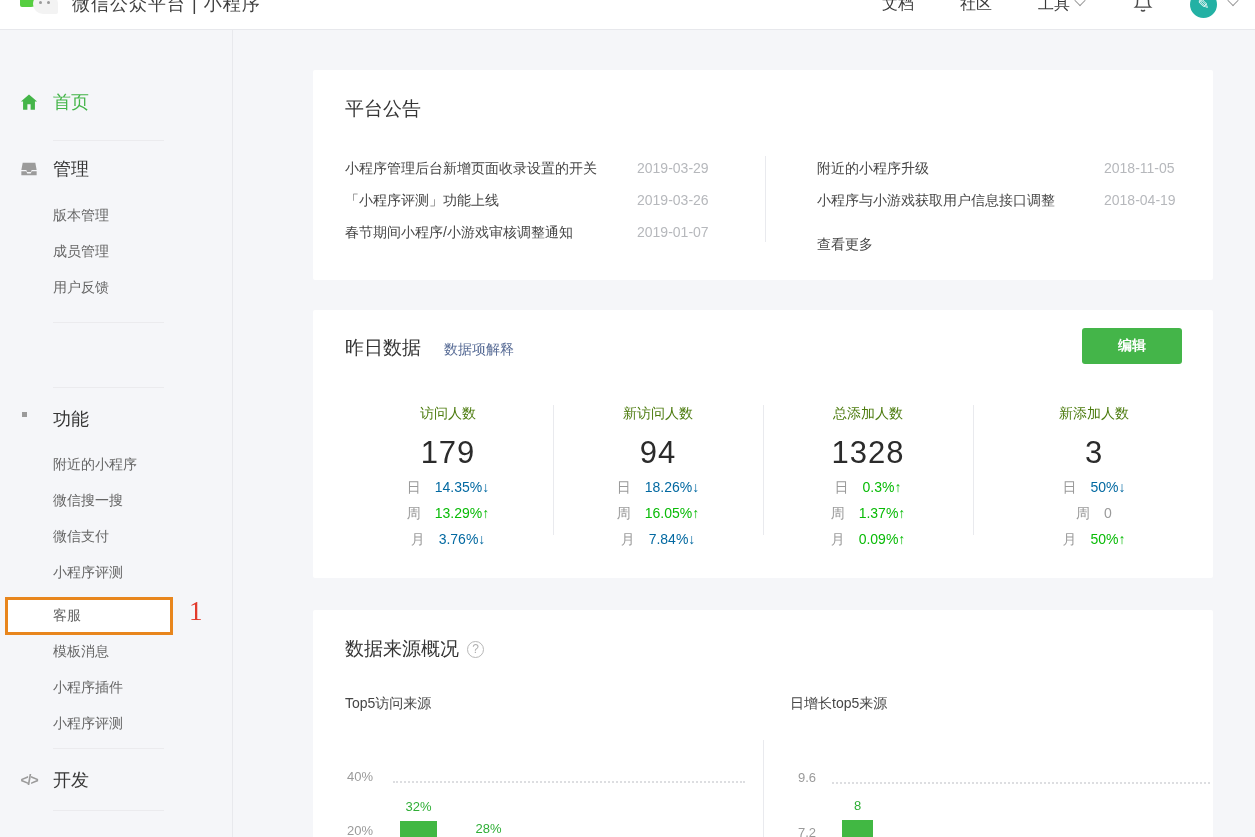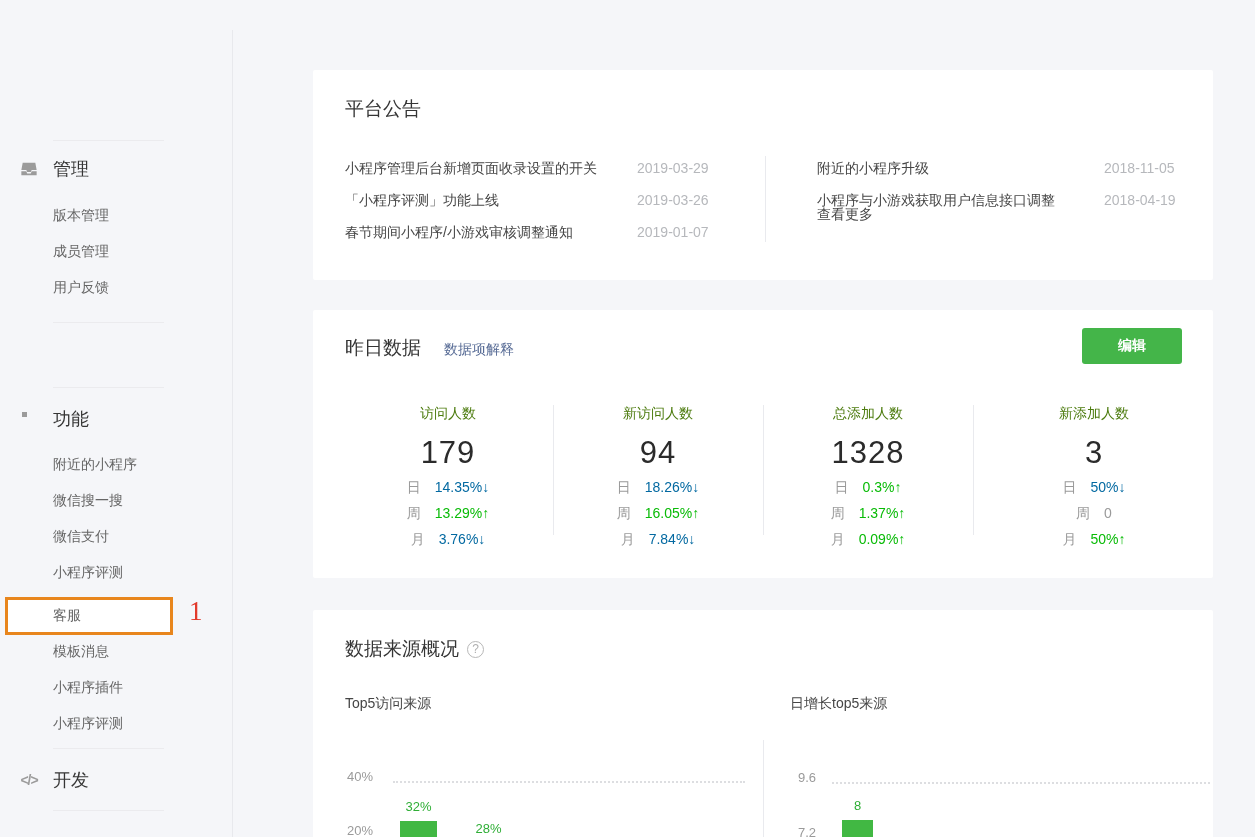--- a/index.html
+++ b/index.html
@@ -92,23 +92,57 @@
   .tick { position:absolute; font-size:13px; color:#9a9a9a; }
   .gline { position:absolute; border-top:2px dotted #dddee1; }
   .bar { position:absolute; background:#41b843; }
   .bar-label { position:absolute; font-size:13px; color:#2fae36; text-align:center; }
 </style>
 </head>
 <body>
 
 <div class="page">
 
+  <div class="hdr">
+    <div class="hrow">
+      <span class="logo">
+        <span class="b1"></span>
+          <span class="b2"></span>
+      </span>
+      <span class="app-title">微信公众平台 | 小程序</span>
+      <div class="hright">
+        <span class="navitem">文档</span>
+        <span class="navitem">社区</span>
+        <span class="navitem">
+          <span>工具</span>
+          <i class="chev"></i>
+        </span>
+        <span class="bell">
+          <svg viewBox="0 0 24 24" fill="none" stroke="#4a4a4a" stroke-width="1.6">
+            <path d="M6 10a6 6 0 1 1 12 0c0 5 2 6.5 2 6.5H4S6 15 6 10z"></path>
+            <path d="M10 19.5a2.2 2.2 0 0 0 4 0"></path>
+          </svg>
+          
+        </span>
+        <span class="avatar">✎</span>
+        <i class="chev last"></i>
+      </div>
+    </div>
+  </div>
 
   <div class="sidebar">
 
+    <div class="s-item home" style="top:60px;height:24px;">
+      <span class="s-icon">
+        <svg viewBox="0 0 20 20" width="19" height="19">
+            <path fill="#44b549" d="M10 1 L19 9 h-2.4 v9 h-4.8 v-6 H8.2 v6 H3.4 V9 H1 Z"></path>
+          </svg>
+      </span>
+      <span class="s-label">首页</span>
+    </div>
     <div class="s-div" style="top:110px;"></div>
 
     <div class="s-item" style="top:127px;height:24px;">
       <span class="s-icon">
         <svg viewBox="0 0 20 20" width="18" height="18">
             <path fill="#9b9b9b" d="M3 3 h14 l1.5 8 H13 l-1 2.4 H8 L7 11 H1.5 Z M1.5 12.5 H7 l1 2.4 h4 l1-2.4 h5.5 V17 H1.5 Z"></path>
           </svg>
       </span>
       <span class="s-label">管理</span>
     </div>
@@ -160,21 +194,21 @@
     <div class="ann-date" style="left:324px;top:122px;">2019-03-26</div>
     <div class="ann-row" style="left:32px;top:154px;">春节期间小程序/小游戏审核调整通知</div>
     <div class="ann-date" style="left:324px;top:154px;">2019-01-07</div>
 
     <div class="vdiv" style="left:452px;top:86px;height:86px;"></div>
 
     <div class="ann-row" style="left:504px;top:90px;">附近的小程序升级</div>
     <div class="ann-date" style="left:791px;top:90px;">2018-11-05</div>
     <div class="ann-row" style="left:504px;top:122px;">小程序与小游戏获取用户信息接口调整</div>
     <div class="ann-date" style="left:791px;top:122px;">2018-04-19</div>
-    <div class="ann-row link" style="left:504px;top:136px;font-family:Liberation Serif, serif;">查看更多</div>
+    <div class="ann-row link" style="left:504px;top:166px;font-family:Liberation Serif, serif;">查看更多</div>
   </div>
 
   <div class="card card2">
     <div class="card-title" style="top:25px;">昨日数据</div>
     <div class="link" style="position:absolute;left:131px;top:31px;">数据项解释</div>
     <button class="edit-btn">编辑</button>
 
     <div class="stat-col c0">
       <div class="stat-label">访问人数</div>
       <div class="stat-value">179</div>

